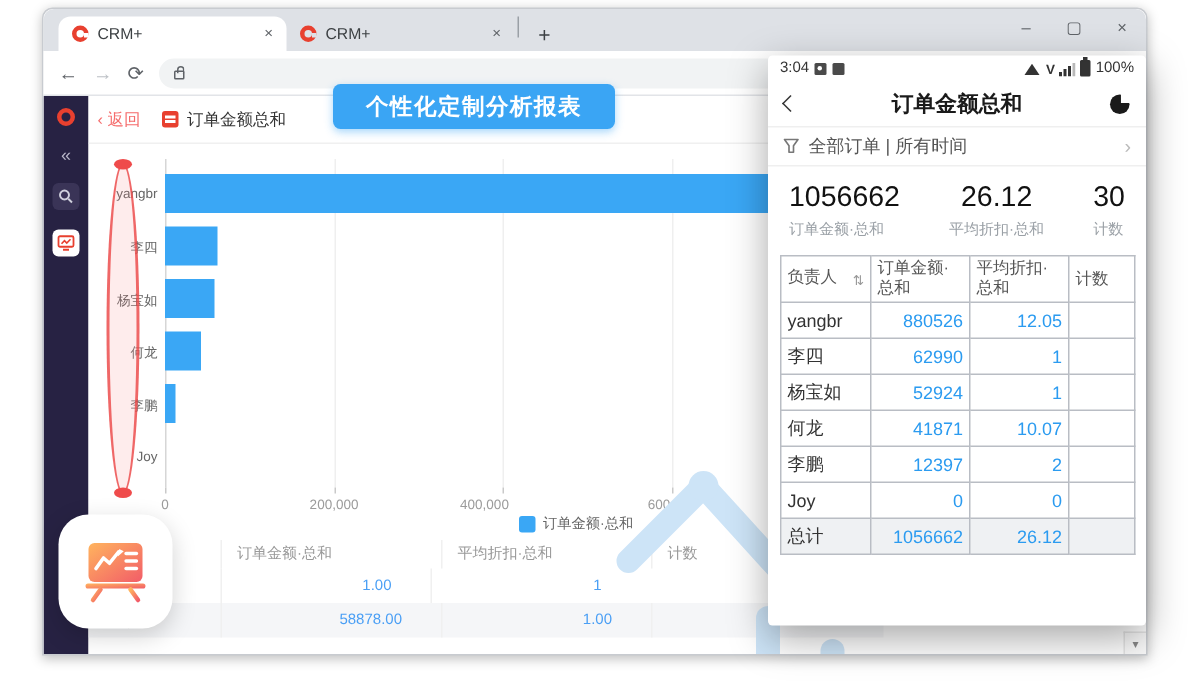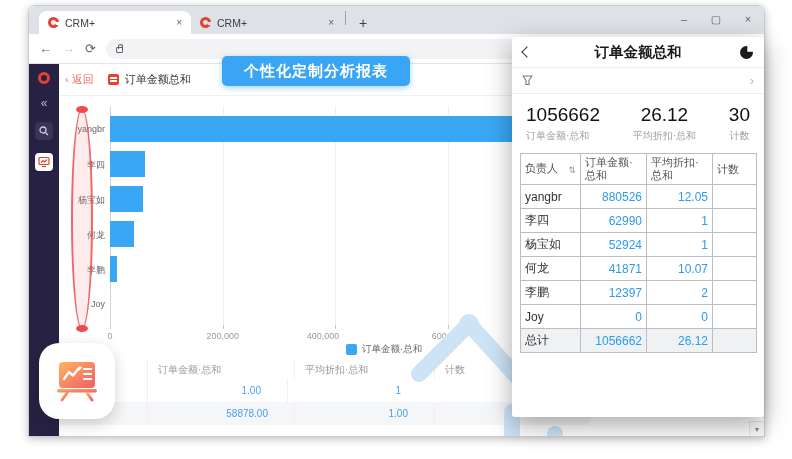--- a/index.html
+++ b/index.html
@@ -120,21 +120,21 @@
             border-left:1.6px solid #333; border-bottom:1.6px solid #333; transform:rotate(45deg); cursor:pointer; }
   .p-title { font-size:14.5px; font-weight:bold; color:#1a1a1a; }
   .p-pie { position:absolute; right:10px; top:8px; cursor:pointer; }
 
   .p-filter { height:27px; border-top:1px solid #efefef; border-bottom:1px solid #efefef;
               display:flex; align-items:center; padding:0 10px; gap:6px; font-size:12px; color:#555; cursor:pointer; }
   .p-filter .chev { margin-left:auto; color:#bbb; font-size:13px; }
 
   .p-summary { display:flex; justify-content:space-between; padding:10px 14px 8px 14px; }
   .p-sum-block { display:flex; flex-direction:column; }
-  .p-sum-block:nth-child(2){ align-items:center; } .p-sum-block:nth-child(3){ align-items:center; }
+  .p-sum-block:nth-child(2){ align-items:center; } .p-sum-block:nth-child(3){ align-items:flex-start; }
   .p-sum-val { font-size:19px; color:#111; }
   .p-sum-lab { font-size:10px; color:#9aa0a6; margin-top:3px; }
 
   .p-table { margin:2px 8px 0 8px; border-collapse:collapse; font-size:12px; table-layout:fixed; width:236px; }
   .p-table th, .p-table td { border:1px solid #b9bdc4; padding:2px 4px; }
   .p-table th { font-size:11px; font-weight:normal; color:#555; text-align:left; line-height:1.2; }
   .p-table td.num { text-align:right; color:#2b9bf0; }
   .p-table td.name { color:#333; }
   .p-table td { height:24px; }
   .p-table tr.total { background:#eff1f3; }
@@ -289,34 +289,54 @@
     <line x1="30" y1="16" x2="37" y2="16" stroke="#fff" stroke-width="2.2" stroke-linecap="round"></line>
     <line x1="30" y1="21" x2="37" y2="21" stroke="#fff" stroke-width="2.2" stroke-linecap="round"></line>
     <rect x="3" y="31" width="40" height="3.4" rx="1.7" fill="url(#fg)"></rect>
     <line x1="13" y1="35" x2="8" y2="42" stroke="url(#fg)" stroke-width="3" stroke-linecap="round"></line>
     <line x1="33" y1="35" x2="38" y2="42" stroke="url(#fg)" stroke-width="3" stroke-linecap="round"></line>
   </svg>
 </div>
 
 <div class="phone">
 
+  <div class="p-status">
+    <span>3:04</span>
+    <span class="mini-sq pic"></span>
+    <span class="mini-sq"></span>
+    <span class="right">
+      <svg width="12" height="10" viewBox="0 0 12 10">
+          <polygon points="1,9 11,9 6,1.5" fill="#333"></polygon>
+        </svg>
+      <span class="volte">V</span>
+      <svg width="11" height="10" viewBox="0 0 11 10">
+          <rect x="0" y="7" width="2" height="3" fill="#333"></rect>
+          <rect x="3" y="5" width="2" height="5" fill="#333"></rect>
+          <rect x="6" y="3" width="2" height="7" fill="#333"></rect>
+          <rect x="9" y="1" width="2" height="9" fill="#b9b9b9"></rect>
+        </svg>
+      <span class="battery"></span>
+      <span>100%</span>
+    </span>
+  </div>
 
   <div class="p-nav">
     <span class="p-back"></span>
     <span class="p-title">订单金额总和</span>
     <svg class="p-pie" width="15" height="15" viewBox="0 0 15 15">
       <circle cx="7.5" cy="7.5" r="6.5" fill="#1a1a1a"></circle>
       <path d="M7.5 7.5 L7.5 0 A7.5 7.5 0 0 1 15 7.5 Z" fill="#fff" transform="translate(0.8,-0.8)"></path>
     </svg>
   </div>
 
   <div class="p-filter">
     <svg width="11" height="11" viewBox="0 0 11 11">
         <path d="M1 1 H10 L7 5.2 V9.5 L4 9.5 V5.2 Z" fill="none" stroke="#777" stroke-width="1.1" stroke-linejoin="round"></path>
       </svg>
+    <span>全部订单 | 所有时间</span>
     <span class="chev">›</span>
   </div>
 
   <div class="p-summary">
     <div class="p-sum-block">
       <span class="p-sum-val">1056662</span>
       <span class="p-sum-lab">订单金额·总和</span>
     </div>
     <div class="p-sum-block">
       <span class="p-sum-val">26.12</span>

